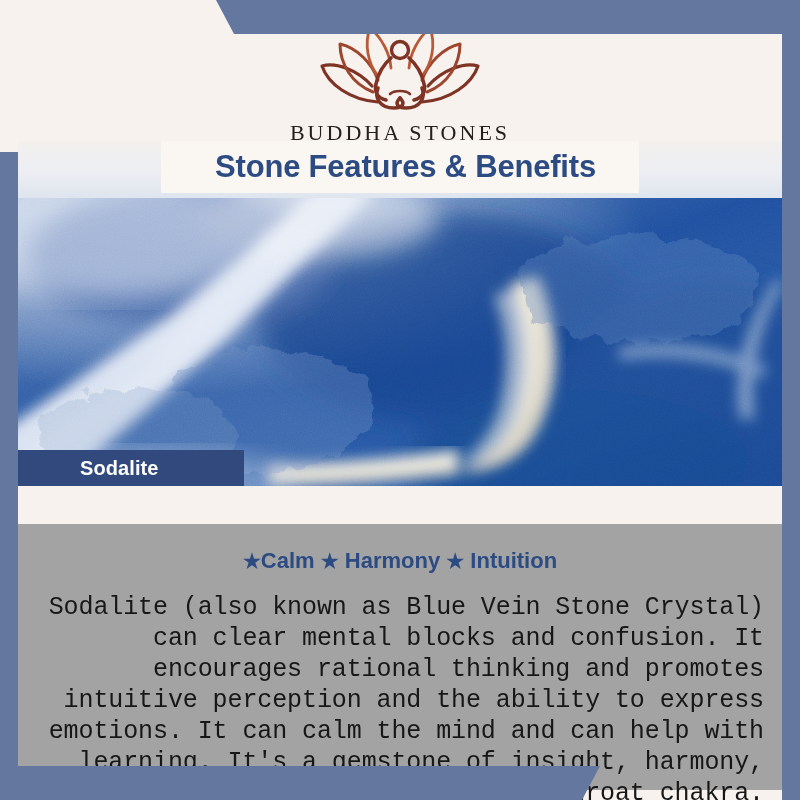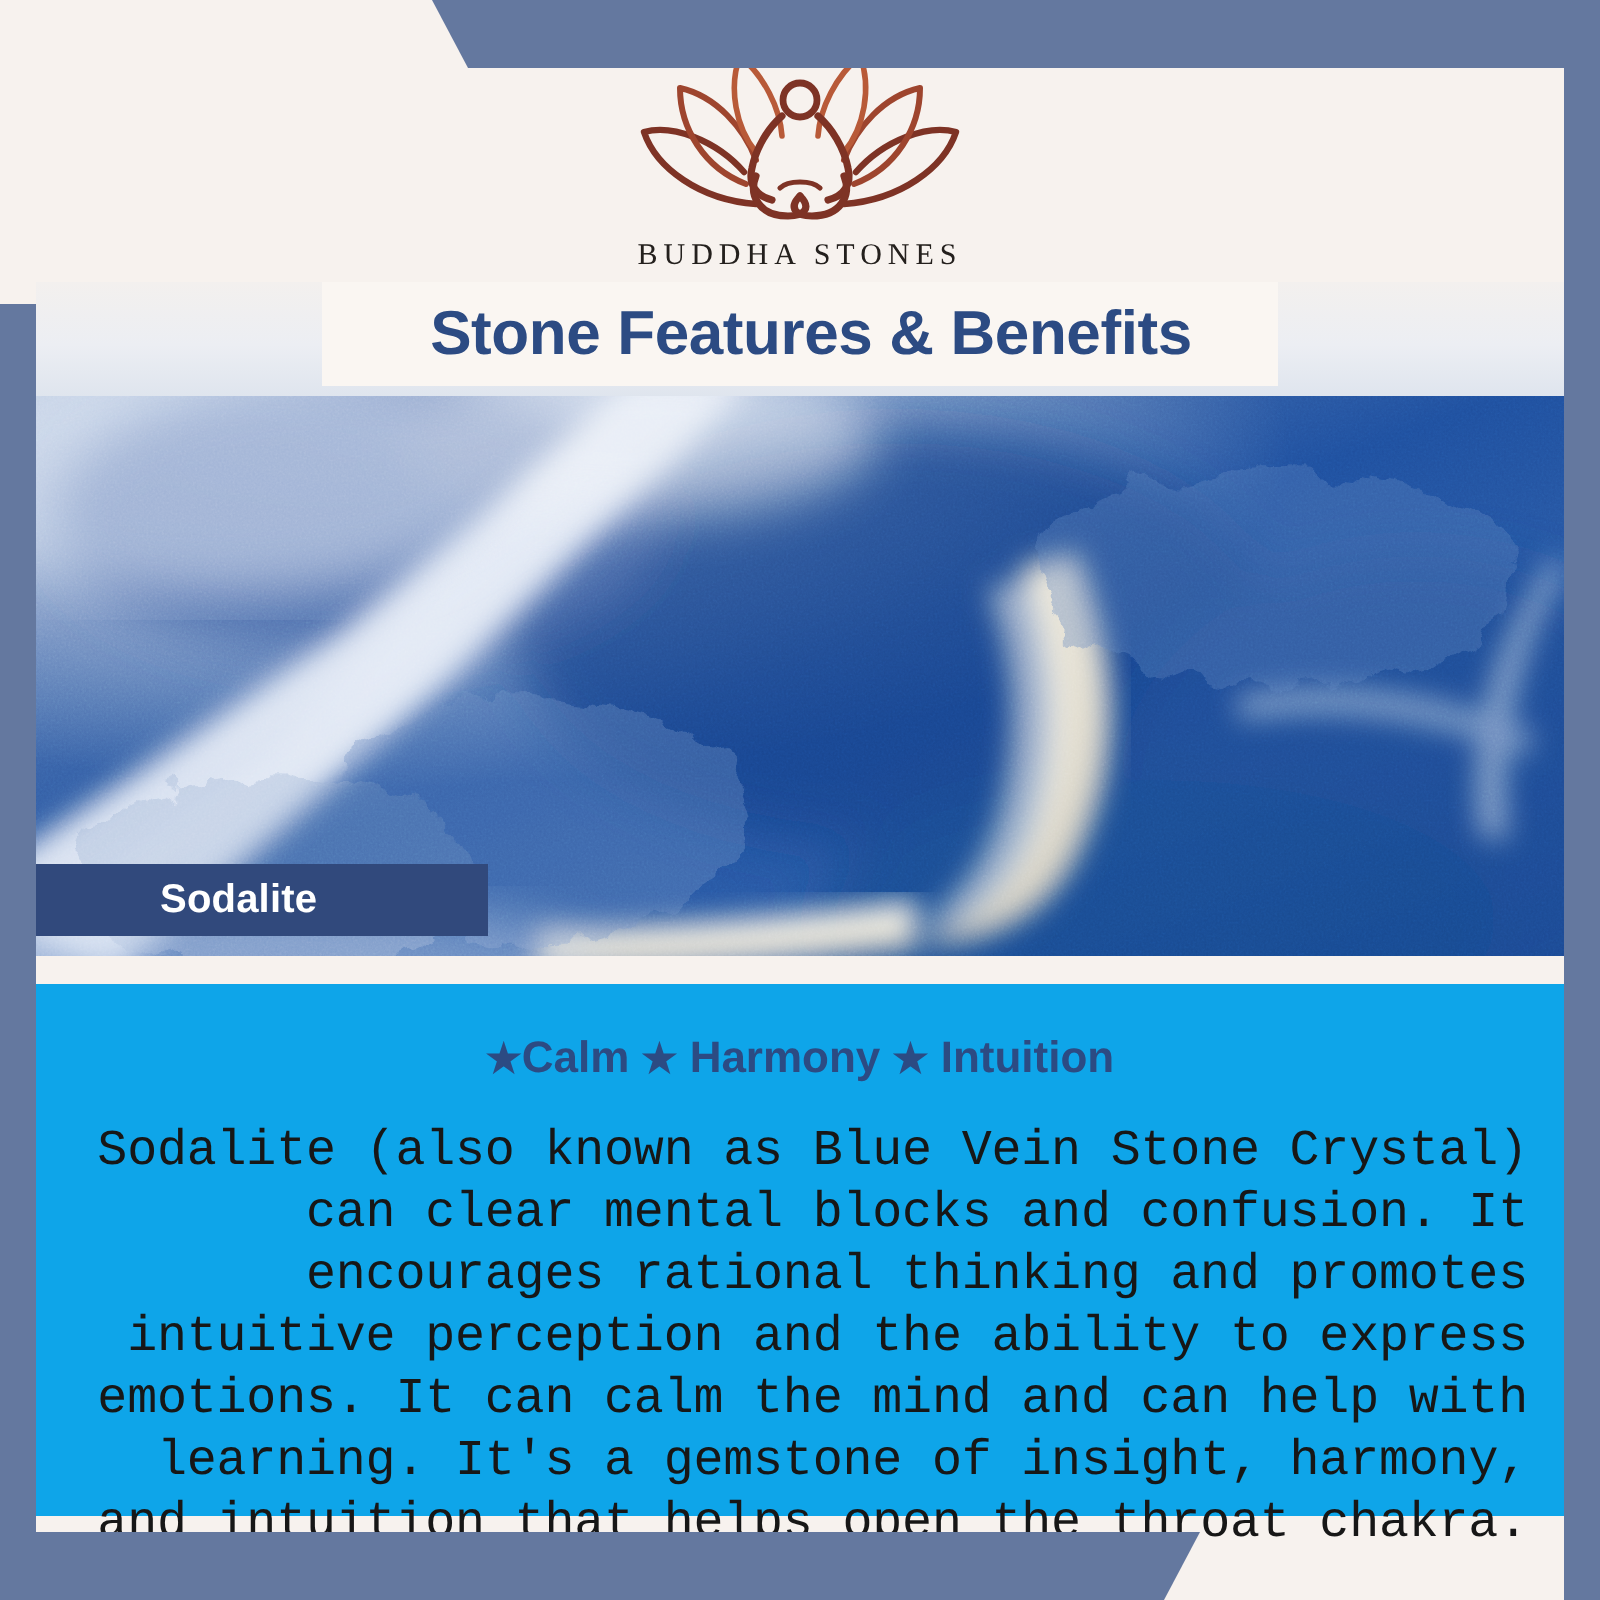--- a/index.html
+++ b/index.html
@@ -72,21 +72,21 @@
   .logo-mark {
     display: block;
     margin: 0 auto;
     width: 168px;
     height: 92px;
   }
 
   .logo-wordmark {
     margin-top: 6px;
     font-family: "Liberation Serif", serif;
-    font-size: 15px;
+    font-size: 22px;
     letter-spacing: 3.0px;
     color: #24201d;
     font-weight: 400;
   }
 
   
   .title-backdrop {
     position: absolute;
     left: 18px; top: 141px;
     width: 764px; height: 57px;
@@ -119,41 +119,41 @@
     width: 764px; height: 288px;
     overflow: hidden;
     z-index: 2;
     background: #2f5aa0;
   }
   .stone-photo svg { display: block; width: 764px; height: 288px; }
 
   
   .stone-name-bar {
     position: absolute;
-    left: 18px; top: 432px;
+    left: 18px; top: 450px;
     width: 226px; height: 36px;
     background: #31497c;
     display: flex;
     align-items: center;
     z-index: 4;
   }
   .stone-name-bar span {
     color: #ffffff;
     font-size: 20px;
     font-weight: bold;
     padding-left: 62px;
     letter-spacing: 0.1px;
   }
 
   
   .content {
     position: absolute;
-    left: 18px; top: 478px;
+    left: 18px; top: 510px;
     width: 764px; height: 280px;
-    background: #0ea5e9;
+    background: #a3a3a3;
     z-index: 2;
     padding-left: 13px;
   }
   .content-topstrip {
     position: absolute;
     left: 0; top: 0;
     width: 764px; height: 14px;
     background: #f7f2ee;
   }
 

